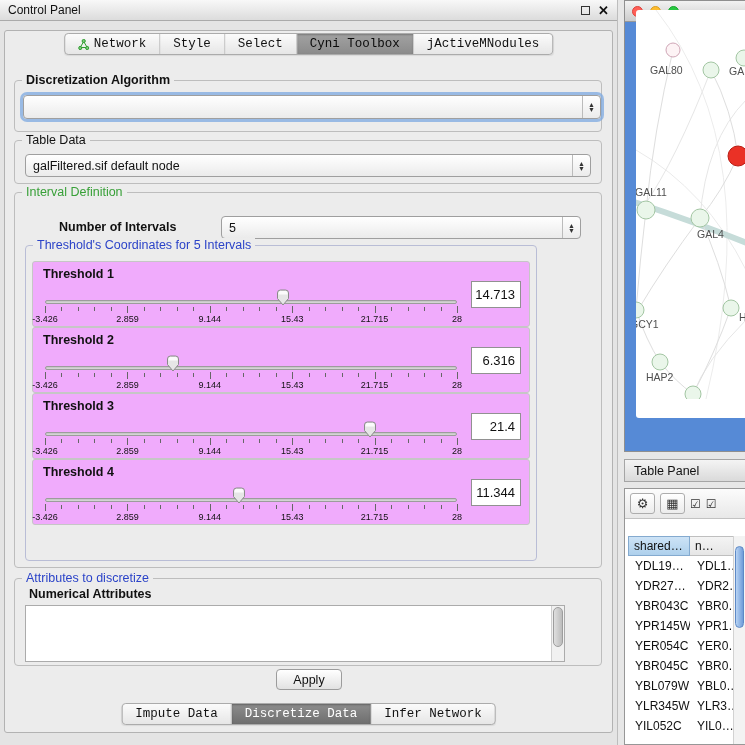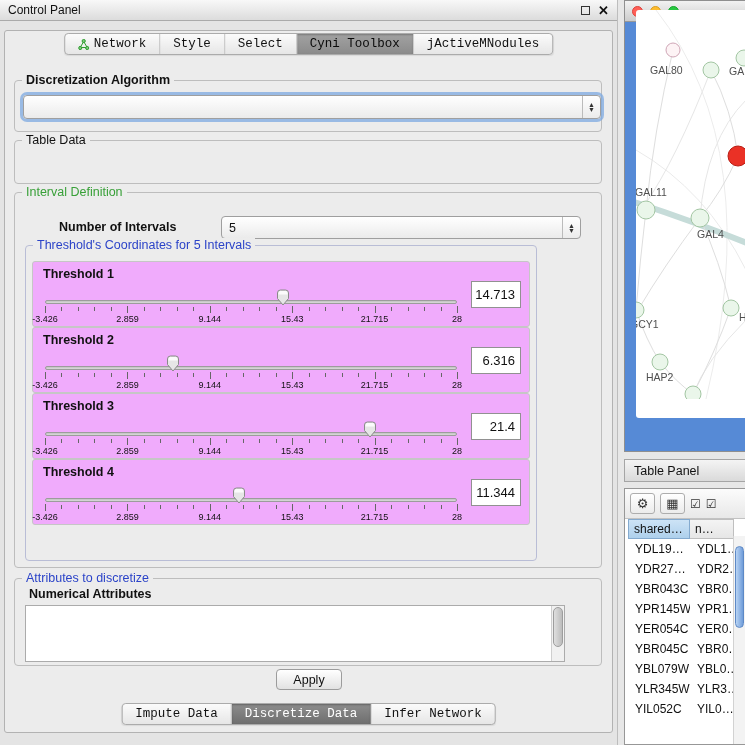--- a/index.html
+++ b/index.html
@@ -94,21 +94,21 @@
 
   
   #table-panel-bar{position:absolute;left:624px;top:459px;width:121px;height:23px;background:linear-gradient(#f4f4f4,#dadada);
                    border:1px solid #a5a5a5;border-right:none;display:flex;align-items:center;padding:0 9px;font-size:12.5px;}
   #table-window{position:absolute;left:624px;top:488px;width:121px;height:257px;background:#fff;border:1px solid #979797;border-right:none;overflow:hidden;}
   .t-toolbar{height:30px;background:linear-gradient(#fcfcfc,#e8e8e8);border-bottom:1px solid #c2c2c2;
              display:flex;align-items:center;gap:5px;padding:0 5px;}
   .tool-btn{width:25px;height:21px;border:1px solid #adadad;border-radius:3px;background:linear-gradient(#fff,#ececec);
             display:flex;align-items:center;justify-content:center;font-size:13px;color:#333;}
   .check-glyph{font-size:12px;color:#333;}
-  .t-head{display:flex;height:20px;padding-left:3px;}
+  .t-head{display:flex;margin-top:17px;height:20px;padding-left:3px;}
   .th{font-size:12px;display:flex;align-items:center;padding:0 5px;white-space:nowrap;overflow:hidden;}
   .th1{width:62px;background:linear-gradient(#cde3f6,#aed0ec);border:1px solid #84aacf;}
   .th2{width:44px;background:linear-gradient(#f4f4f4,#e6e6e6);border:1px solid #bfbfbf;border-left:none;}
   .t-row{display:flex;height:20px;align-items:center;font-size:12px;padding-left:3px;}
   .td1{width:62px;padding-left:7px;white-space:nowrap;overflow:hidden;}
   .td2{width:44px;padding-left:7px;white-space:nowrap;overflow:hidden;}
   .t-scroll{position:absolute;right:0;top:47px;bottom:0;width:12px;background:#f3f3f3;border-left:1px solid #d2d2d2;}
   .t-thumb{position:absolute;left:1px;top:10px;width:9px;height:82px;border-radius:5px;
            background:linear-gradient(90deg,#b9d4f4,#6f9cd9);border:1px solid #5d89c6;}
 </style>
@@ -165,20 +165,27 @@
         <span class="stepper">
           <span>▲</span>
           <span>▼</span>
         </span>
       </div>
     </div>
 
 
     <div class="group" id="table-data-group">
       <span class="group-title">Table Data</span>
+      <div class="combo" id="table-data-combo">
+        <span>galFiltered.sif default node</span>
+        <span class="stepper">
+          <span>▲</span>
+          <span>▼</span>
+        </span>
+      </div>
     </div>
 
     <div class="group" id="interval-group">
       <span class="group-title green">Interval Definition</span>
       <span class="spin-label">Number of Intervals</span>
       <div class="combo" id="intervals-spinner">
         <span>5</span>
         <span class="stepper">
           <span>▲</span>
           <span>▼</span>

